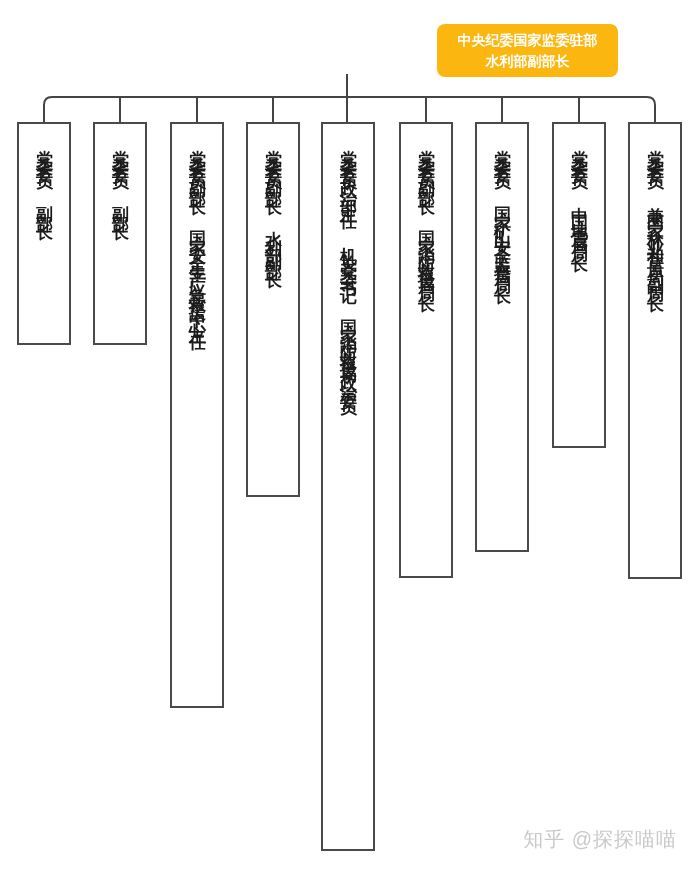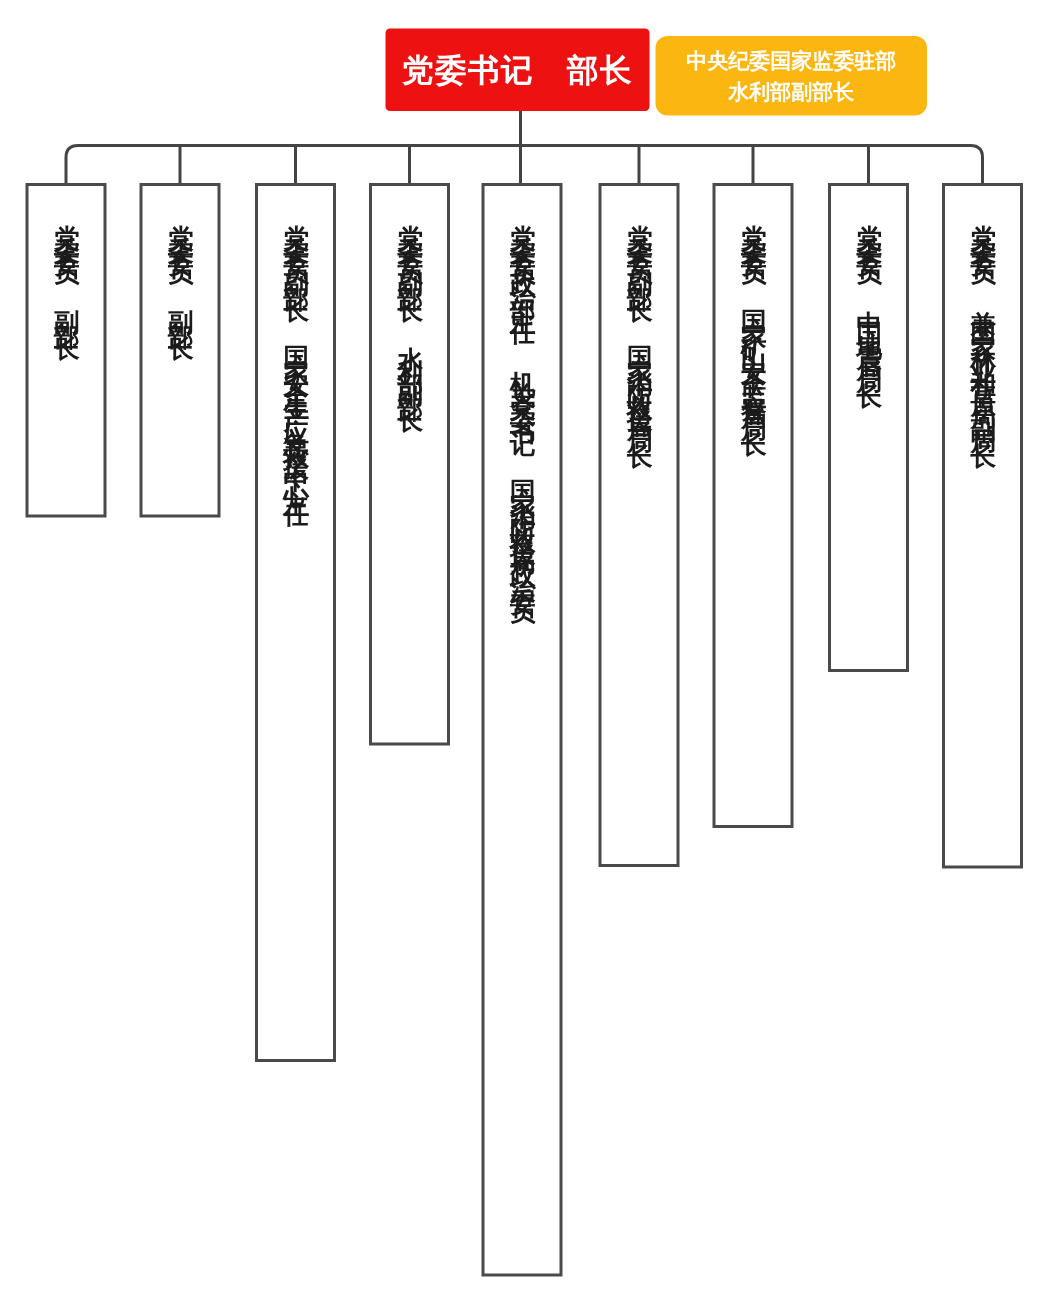--- a/index.html
+++ b/index.html
@@ -86,23 +86,20 @@
       <path d="M120,97 V123"></path>
       <path d="M197,97 V123"></path>
       <path d="M273,97 V123"></path>
       <path d="M347,97 V123"></path>
       <path d="M426,97 V123"></path>
       <path d="M502,97 V123"></path>
       <path d="M579,97 V123"></path>
     </g>
   </svg>
 
-  <div class="root-node">
-    <span>党委书记　部长</span>
-  </div>
 
   <div class="side-node">
     <span>中央纪委国家监委驻部</span>
     <span>水利部副部长</span>
   </div>
 
   <div class="node m1">
     <span class="vtext">党委委员　副部长</span>
   </div>
   <div class="node m2">
@@ -123,14 +120,15 @@
   <div class="node m7">
     <span class="vtext">党委委员　国家矿山安全监察局局长</span>
   </div>
   <div class="node m8">
     <span class="vtext">党委委员　中国地震局局长</span>
   </div>
   <div class="node m9">
     <span class="vtext">党委委员　兼国家林业和草原局副局长</span>
   </div>
 
+  <div class="watermark">知乎 @探探喵喵</div>
 
 </div>
 
 </body></html>

